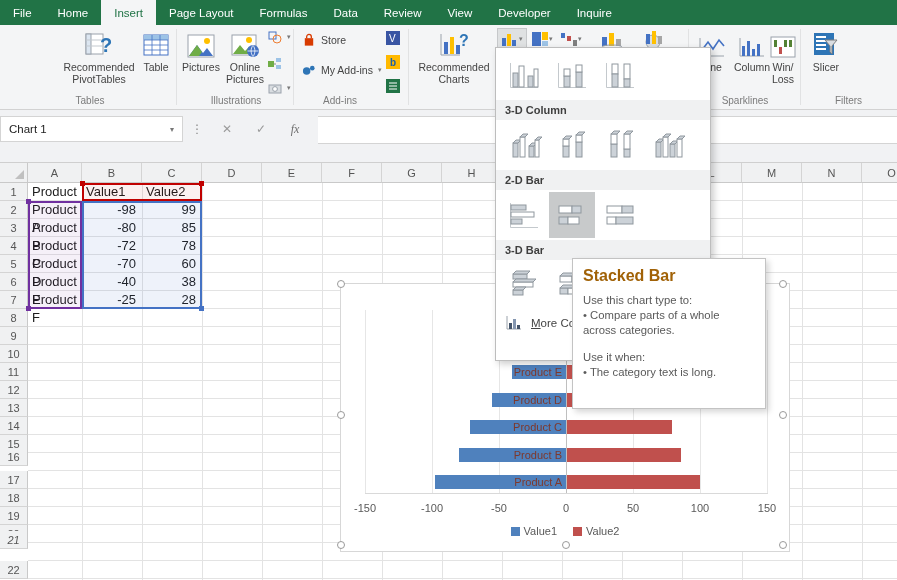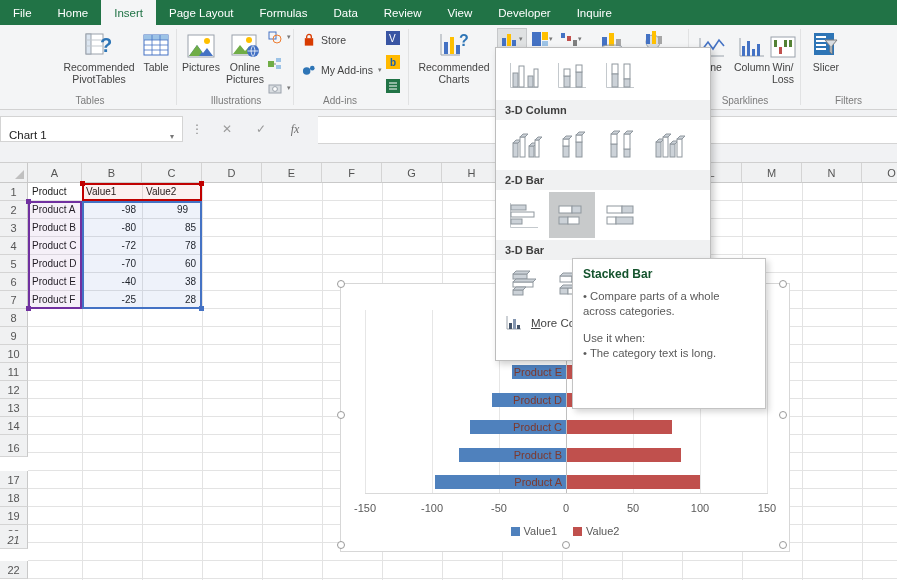--- a/index.html
+++ b/index.html
@@ -22,21 +22,21 @@
   .smallrow{position:absolute;display:flex;align-items:center;font-size:10.5px;color:#444;gap:5px;}
   .mini{width:14px;height:14px;display:flex;align-items:center;justify-content:center;}
   .caret{font-size:7px;color:#777;}
   .chbtn{position:absolute;display:flex;align-items:center;padding:2px 3px;border:1px solid transparent;}
   .chbtn.pressed{background:#dfe1e2;border-color:#c6c8ca;}
   
   .frow{position:absolute;top:110px;left:0;width:897px;height:53px;background:#f1f2f4;
         border-bottom:1px solid #cfcfcf;box-sizing:border-box;}
   .namebox{position:absolute;left:0;top:6px;width:183px;height:26px;background:#fff;
            border:1px solid #d4d4d4;box-sizing:border-box;font-size:11.5px;color:#222;
-           display:flex;align-items:flex-end;padding-left:8px;}
+           display:flex;align-items:center;padding-left:8px;}
   .nb-caret{position:absolute;right:8px;font-size:8px;color:#777;}
   .fbtn{position:absolute;top:6px;height:26px;display:flex;align-items:center;justify-content:center;
         color:#9b9b9b;font-size:12px;width:30px;}
   .finput{position:absolute;left:318px;top:6px;width:579px;height:26px;background:#fff;
           border-top:1px solid #d4d4d4;border-bottom:1px solid #d4d4d4;}
   
   .corner{position:absolute;left:0;top:163px;width:28px;height:20px;background:#f0f1f2;
           border-right:1px solid #c9c9c9;border-bottom:1px solid #c9c9c9;box-sizing:border-box;}
   .corner:after{content:"";position:absolute;right:3px;bottom:3px;border-left:9px solid transparent;
           border-bottom:9px solid #c0c0c0;}
@@ -44,21 +44,21 @@
          border-bottom:1px solid #c9c9c9;box-sizing:border-box;font-size:11px;color:#555;
          display:flex;align-items:center;justify-content:center;}
   .rhead{position:absolute;left:0;width:28px;height:18px;background:#f0f1f2;border-right:1px solid #c9c9c9;
          border-bottom:1px solid #d4d4d4;box-sizing:border-box;font-size:11px;color:#555;
          display:flex;align-items:center;justify-content:center;}
   .gridarea{position:absolute;left:28px;top:183px;width:869px;height:397px;background:#fff;
     background-image:
       repeating-linear-gradient(to bottom, transparent 0 17px, #e3e3e3 17px 18px),
       repeating-linear-gradient(to right,  transparent 0 59px, #e3e3e3 59px 60px);
     background-position:0 0,-5px 0;}
-  .cell{position:absolute;height:34px;line-height:18px;font-size:10px;color:#1c1c1c;box-sizing:border-box;}
+  .cell{position:absolute;height:34px;line-height:18px;font-size:13px;color:#1c1c1c;box-sizing:border-box;}
   .sel{position:absolute;box-sizing:border-box;}
   .handle-sq{position:absolute;width:5px;height:5px;}
   
   .chart{position:absolute;left:340px;top:283px;width:450px;height:269px;background:#fff;
          border:1px solid #d7d7d7;box-sizing:border-box;z-index:10;}
   .gl{position:absolute;width:1px;background:#e6e6e6;}
   .bar{position:absolute;height:14px;}
   .catlab{position:absolute;width:221px;text-align:right;font-size:11px;color:#7e382c;line-height:14px;}
   .tick{position:absolute;font-size:11px;color:#595959;width:40px;text-align:center;}
   .legend{position:absolute;left:0;width:100%;display:flex;justify-content:center;gap:16px;
@@ -73,21 +73,21 @@
   .dd-h{height:20px;background:#f0f1f2;font-size:11px;font-weight:bold;color:#3f3f3f;
         line-height:20px;padding-left:9px;}
   .dd-row{height:50px;display:flex;align-items:center;padding-left:5px;}
   .dd-ic{width:46px;height:46px;display:flex;align-items:center;justify-content:center;margin-right:2px;}
   .dd-ic.selected{background:#c8cacb;}
   .dd-foot{height:26px;display:flex;align-items:center;padding-left:9px;font-size:11.5px;color:#444;gap:8px;}
   
   .tip{position:absolute;left:572px;top:258px;width:194px;height:151px;background:#fff;
        border:1px solid #c3c3c3;box-shadow:3px 3px 6px rgba(0,0,0,.16);z-index:60;
        box-sizing:border-box;padding:8px 10px;}
-  .tip-title{font-size:12px;font-weight:bold;color:#14532d;margin-bottom:8px;}
+  .tip-title{font-size:16px;font-weight:bold;color:#a16207;margin-bottom:8px;}
   .tip-line{font-size:11.3px;color:#595959;line-height:1.32;}
   .tip-line.sp{height:12px;}
 </style>
 </head>
 <body>
 
 <div id="stage">
 
   <div class="tabbar" id="tabbar">
 
@@ -365,36 +365,36 @@
       <div class="rhead" style="top: 273px;">6</div>
       <div class="rhead" style="top: 291px;">7</div>
       <div class="rhead" style="top: 309px;">8</div>
       <div class="rhead" style="top: 327px;">9</div>
       <div class="rhead" style="top: 345px;">10</div>
       <div class="rhead" style="top: 363px;">11</div>
       <div class="rhead" style="top: 381px;">12</div>
       <div class="rhead" style="top: 399px;">13</div>
       <div class="rhead" style="top: 417px;">14</div>
       <div class="rhead" style="top: 435px;">15</div>
-      <div class="rhead" style="top: 439px;">16</div>
+      <div class="rhead" style="top: 448px;">16</div>
       <div class="rhead" style="top: 471px;">17</div>
       <div class="rhead" style="top: 489px;">18</div>
       <div class="rhead" style="top: 507px;">19</div>
       <div class="rhead" style="top: 525px;">20</div>
       <div class="rhead" style="top: 531px; font-style: italic;">21</div>
       <div class="rhead" style="top: 561px;">22</div>
     </div>
   <div class="gridarea"></div>
   <div id="tablecells">
       <div class="cell" style="top: 183px; left: 28px; width: 54px; text-align: left; padding: 0px 0px 0px 4px;">Product</div>
       <div class="cell" style="top: 183px; left: 82px; width: 60px; text-align: left; padding: 0px 0px 0px 4px;">Value1</div>
       <div class="cell" style="top: 183px; left: 142px; width: 60px; text-align: left; padding: 0px 0px 0px 4px;">Value2</div>
       <div class="cell" style="top: 201px; left: 28px; width: 54px; text-align: left; padding: 0px 0px 0px 4px;">Product A</div>
       <div class="cell" style="top: 201px; left: 82px; width: 60px; text-align: right; padding: 0px 6px 0px 0px;">-98</div>
-      <div class="cell" style="top: 201px; left: 142px; width: 60px; text-align: right; padding: 0px 14px 0px 0px;">99</div>
+      <div class="cell" style="top: 201px; left: 142px; width: 60px; text-align: right; padding: 0px 6px 0px 0px;">99</div>
       <div class="cell" style="top: 219px; left: 28px; width: 54px; text-align: left; padding: 0px 0px 0px 4px;">Product B</div>
       <div class="cell" style="top: 219px; left: 82px; width: 60px; text-align: right; padding: 0px 6px 0px 0px;">-80</div>
       <div class="cell" style="top: 219px; left: 142px; width: 60px; text-align: right; padding: 0px 6px 0px 0px;">85</div>
       <div class="cell" style="top: 237px; left: 28px; width: 54px; text-align: left; padding: 0px 0px 0px 4px;">Product C</div>
       <div class="cell" style="top: 237px; left: 82px; width: 60px; text-align: right; padding: 0px 6px 0px 0px;">-72</div>
       <div class="cell" style="top: 237px; left: 142px; width: 60px; text-align: right; padding: 0px 6px 0px 0px;">78</div>
       <div class="cell" style="top: 255px; left: 28px; width: 54px; text-align: left; padding: 0px 0px 0px 4px;">Product D</div>
       <div class="cell" style="top: 255px; left: 82px; width: 60px; text-align: right; padding: 0px 6px 0px 0px;">-70</div>
       <div class="cell" style="top: 255px; left: 142px; width: 60px; text-align: right; padding: 0px 6px 0px 0px;">60</div>
       <div class="cell" style="top: 273px; left: 28px; width: 54px; text-align: left; padding: 0px 0px 0px 4px;">Product E</div>
@@ -612,20 +612,21 @@
           <rect x="8" y="4" width="3" height="10" fill="#8496b0"></rect>
           <rect x="12" y="10" width="3" height="4" fill="#44546a"></rect>
         </svg>
         <span><u>M</u>ore Column Charts…</span>
       </div>
     </div>
 
   <div class="tip">
     <div class="tip-title">Stacked Bar</div>
     <div id="tiplines">
+        <div class="tip-line">Use this chart type to:</div>
         <div class="tip-line">• Compare parts of a whole across categories.</div>
         <div class="tip-line sp"></div>
         <div class="tip-line">Use it when:</div>
         <div class="tip-line">• The category text is long.</div>
       </div>
   </div>
 
 </div>
 
 </body></html>

